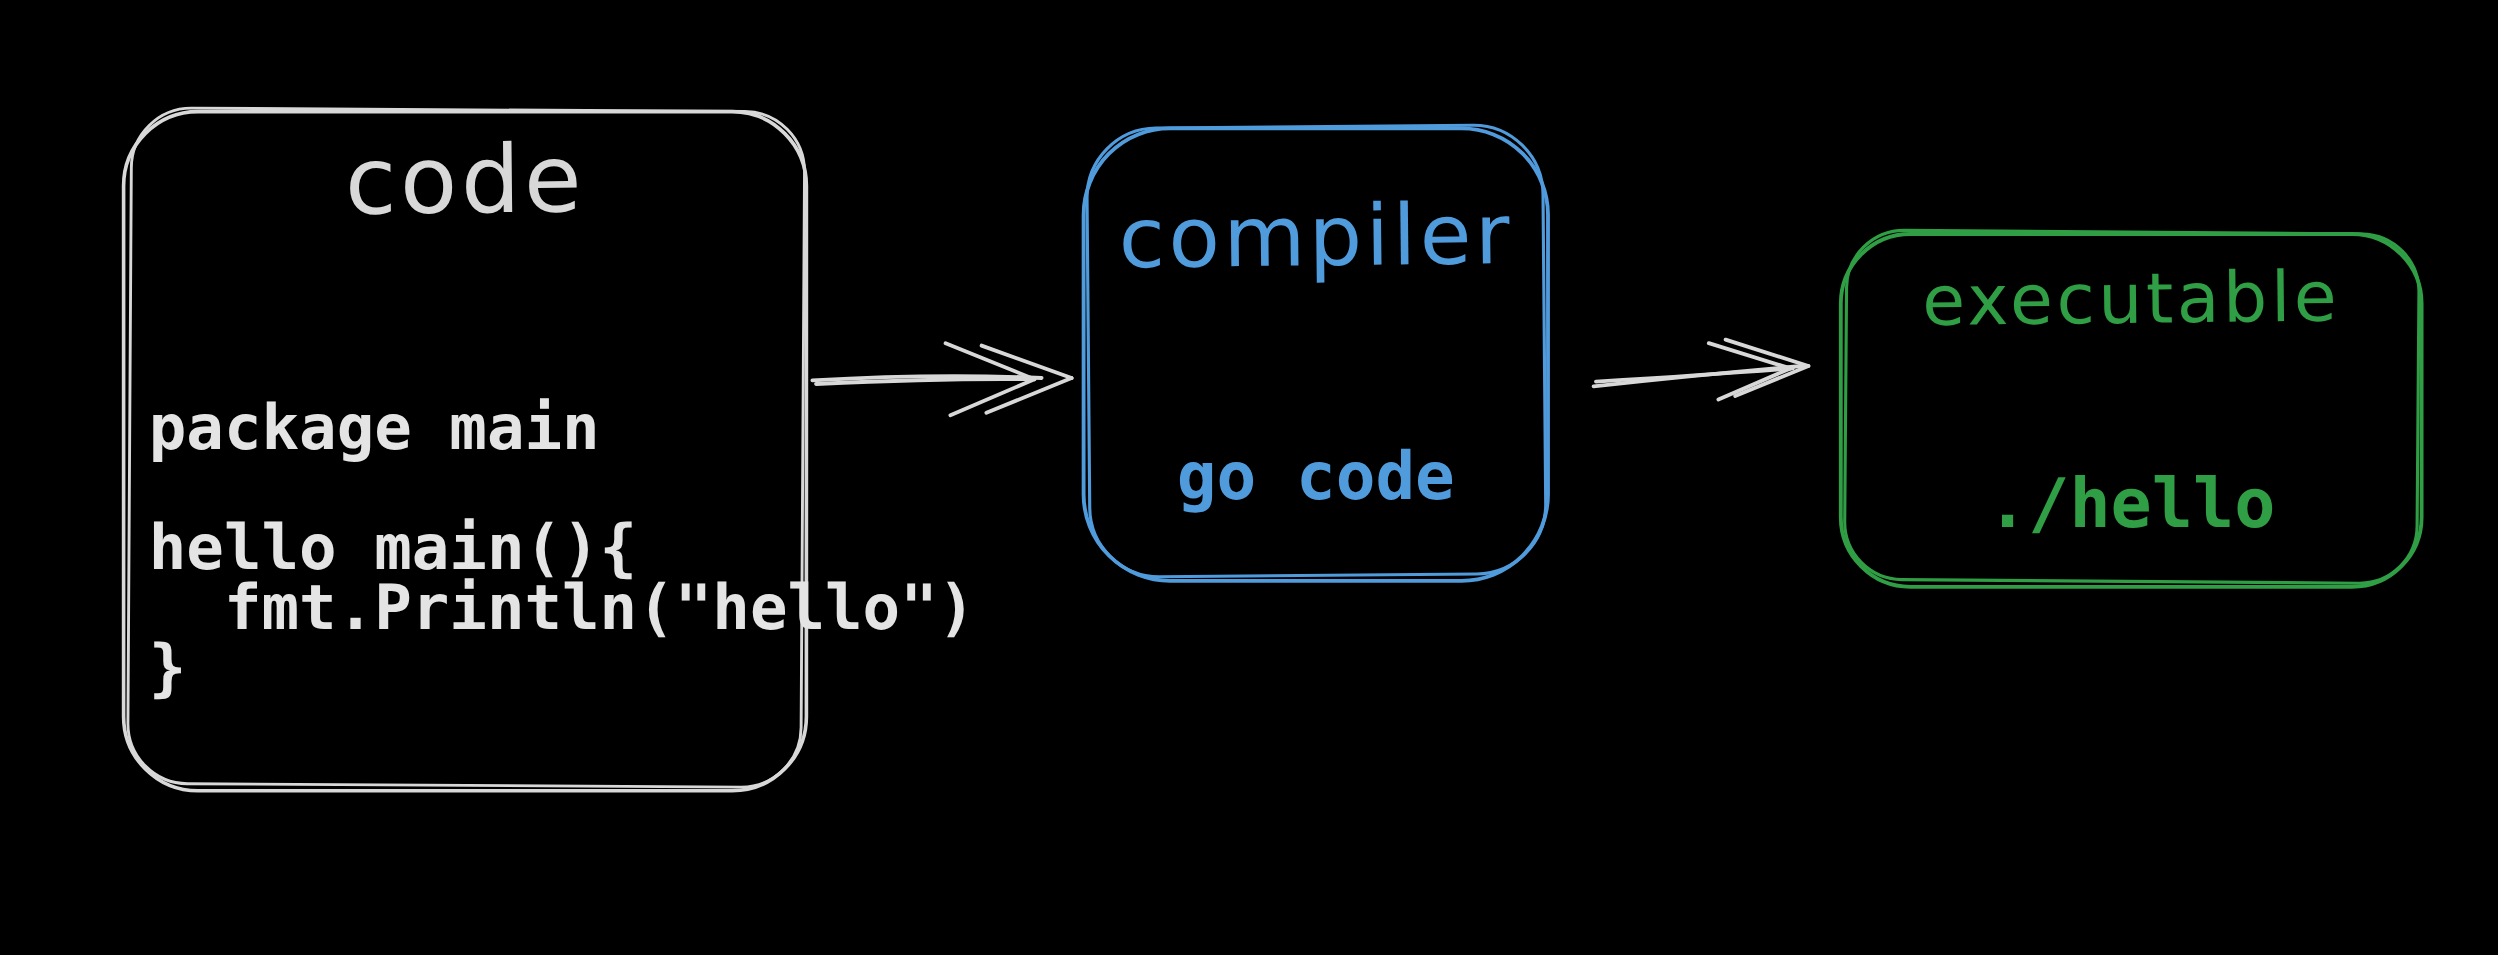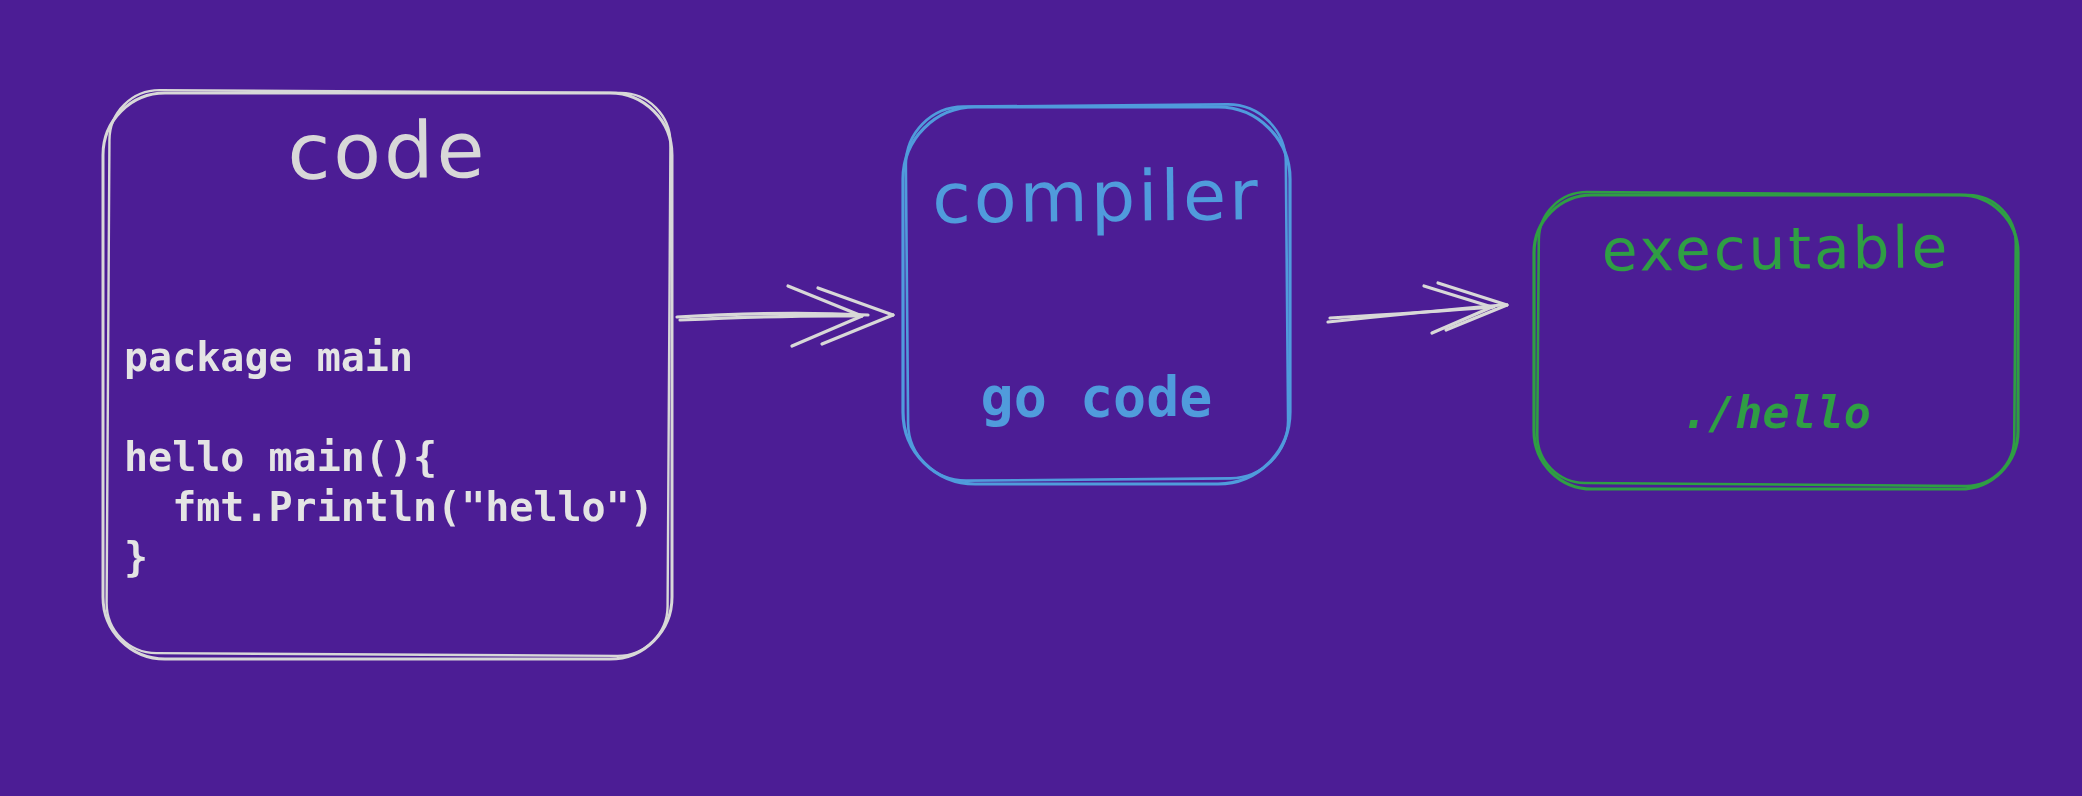--- a/index.html
+++ b/index.html
@@ -4,21 +4,21 @@
 <style>
   html, body {
     margin: 0;
     padding: 0;
     background: #14171d;
   }
   .canvas {
     position: relative;
     width: 2082px;
     height: 796px;
-    background: #4c1d95;
+    background: #000000;
     overflow: hidden;
     font-family: "DejaVu Sans", sans-serif;
   }
   .layer {
     position: absolute;
     left: 0; top: 0;
     width: 2082px;
     height: 796px;
   }
   .node {
@@ -47,21 +47,21 @@
   .node-code .title {
     top: 22px;
     font-size: 78px;
     color: #d8d8d8;
   }
   .code-block {
     position: absolute;
     left: 24px;
     top: 242px;
     color: #e4e4e4;
-    font-size: 40px;
+    font-size: 52px;
     line-height: 50px;
   }
   .code-line {
     white-space: pre;
     min-height: 50px;
   }
   
   .node-compiler { left: 900px; top: 104px; width: 393px; height: 383px; }
   .node-compiler .title {
     top: 58px;
@@ -82,24 +82,23 @@
   .node-executable .title {
     top: 28px;
     font-size: 58px;
     color: #2f9e44;
   }
   .node-executable .command {
     position: absolute;
     top: 194px;
     width: 100%;
     text-align: center;
-    font-size: 45px;
+    font-size: 57px;
     line-height: 1.2;
     color: #2f9e44;
-    font-style: italic;
   }
   .sketch {
     fill: none;
     stroke-linecap: round;
     stroke-linejoin: round;
   }
 </style>
 </head>
 <body>
 

